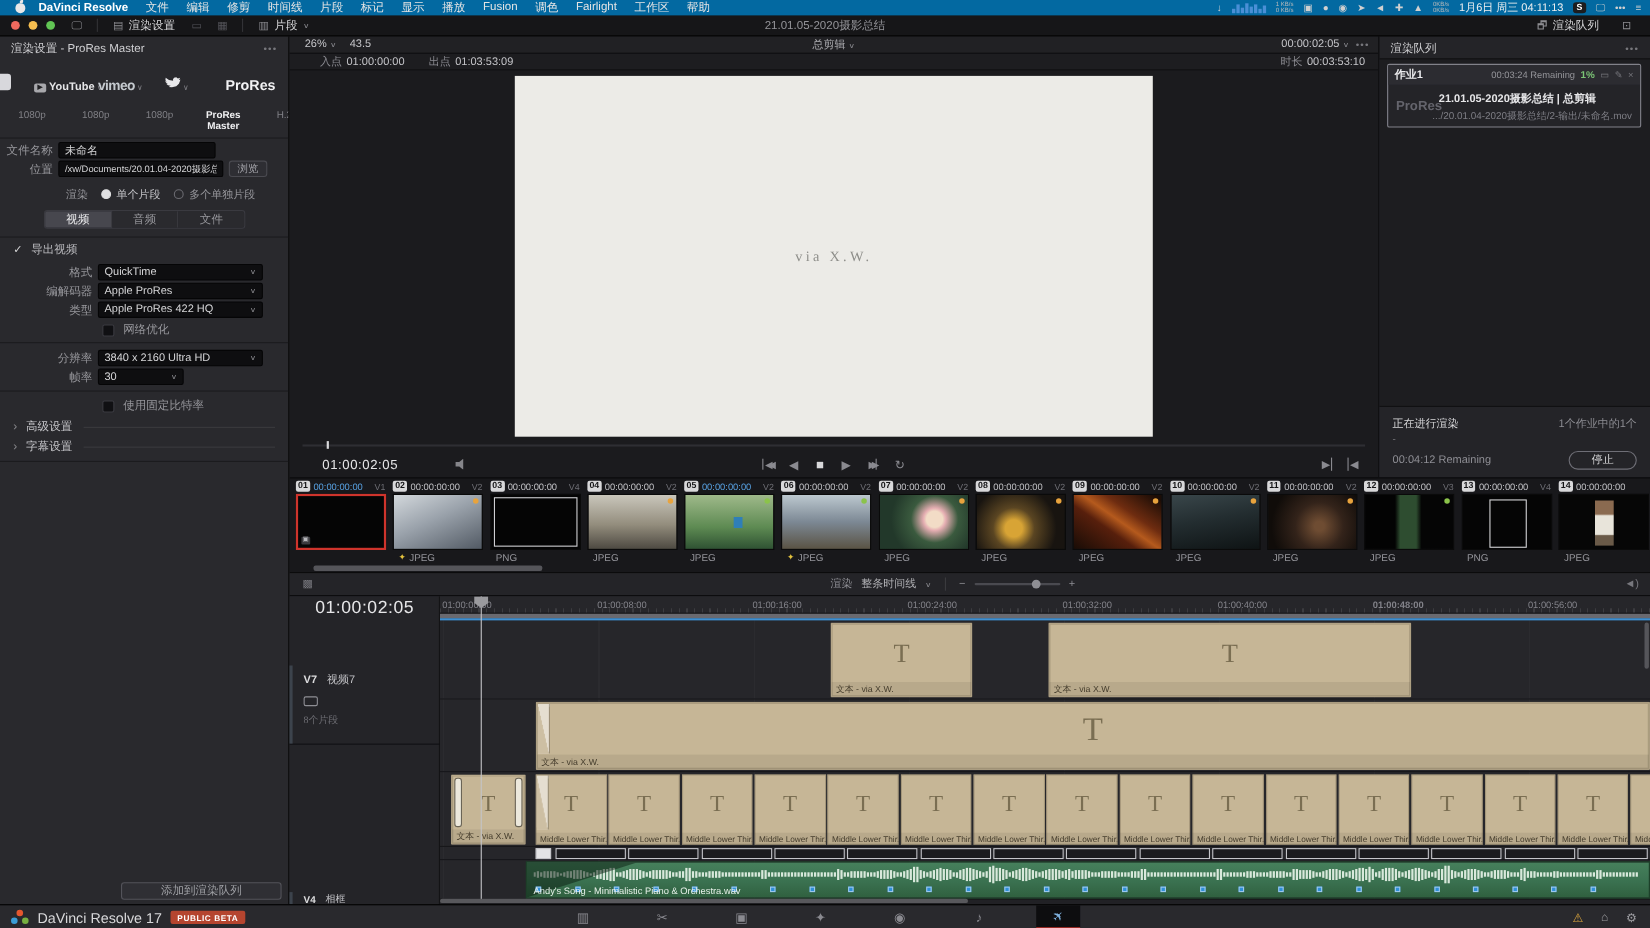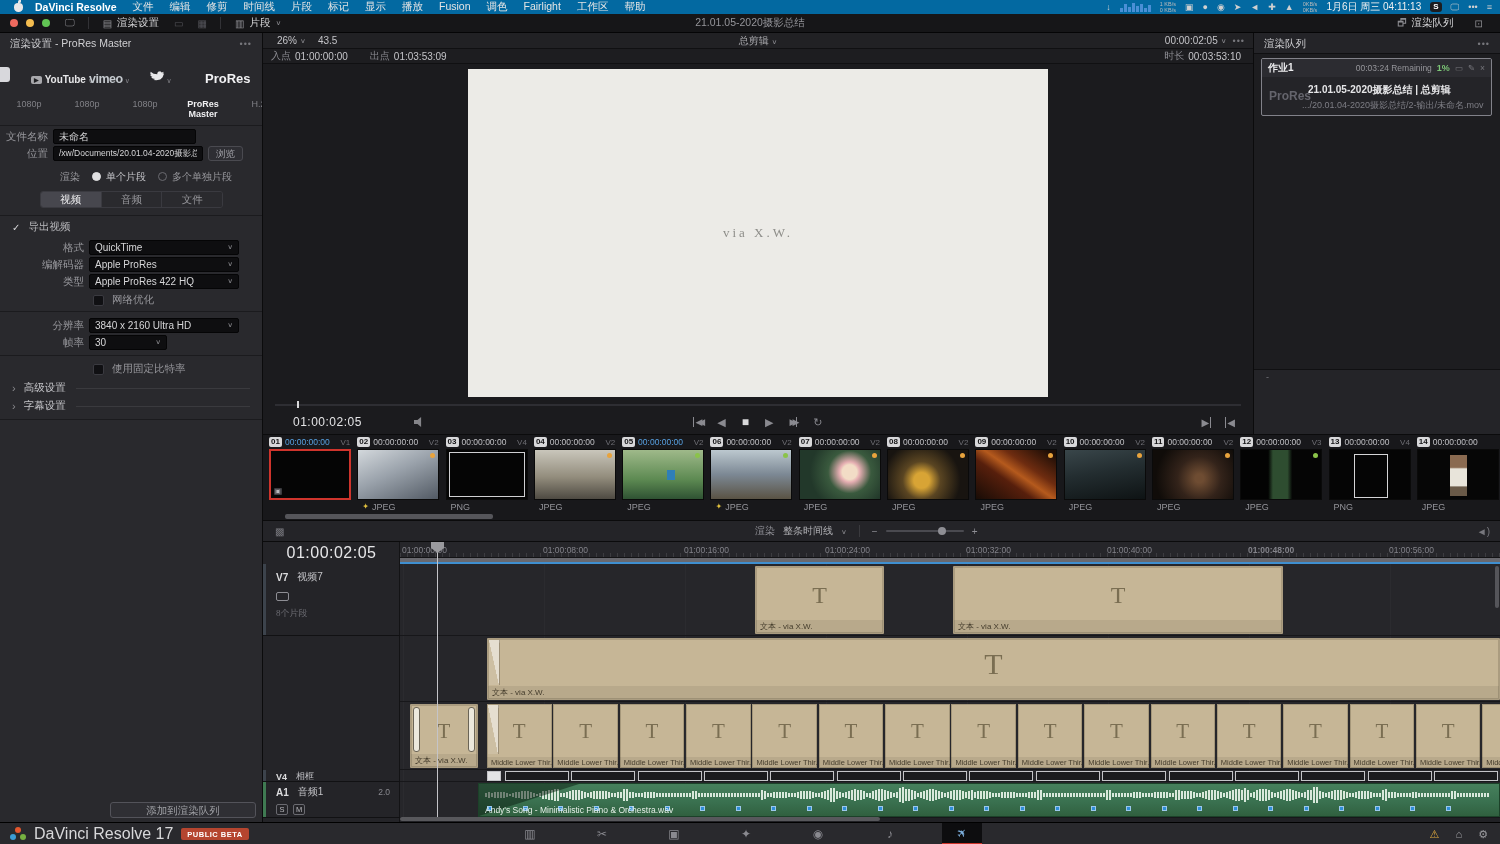--- a/index.html
+++ b/index.html
@@ -166,21 +166,21 @@
     background-image:repeating-linear-gradient(90deg,#3c3c40 0 1px, transparent 1px 7px); background-size:100% 4px; background-position:0 100%; background-repeat:no-repeat; }
   .rlabel { position:absolute; top:3px; font-size:8.5px; color:#83838a; white-space:nowrap; }
   #tl-scrollband { position:absolute; left:137px; top:16px; right:0; height:4px; background:#69696f; }
   #tl-blueline { position:absolute; left:137px; top:20px; right:0; height:2px; background:#3f8fd0; }
   .trow { position:absolute; left:0; right:0; background:#26262a; border-bottom:1px solid #17171a; background-image:repeating-linear-gradient(90deg, transparent 0 140px, rgba(255,255,255,.025) 140px 141px); }
   #row-v7 { top:22px; height:72px; } #row-v6 { top:94px; height:66px; } #row-v5 { top:160px; height:68px; }
   #row-v4 { top:228px; height:12px; } #row-a1 { top:240px; height:36px; }
   
   #tl-headcol { position:absolute; left:0; top:0; width:137px; bottom:0; background:#242428; border-right:1px solid #131315; z-index:20; }
   #tl-bigtc { position:absolute; left:0; top:2px; width:137px; text-align:center; font-size:16px; color:#e6e6e8; letter-spacing:.5px; }
-  .thead { position:absolute; left:0; width:137px; border-bottom:1px solid #111113; }
+  .thead { position:absolute; left:0; width:137px; border-bottom:1px solid #111113;margin-top:41px; }
   .thead .strip { position:absolute; left:0; top:0; bottom:0; width:3px; background:#3c434c; }
   .thead.audio .strip { background:#3f7a52; }
   .thead .l1 { display:flex; align-items:center; padding:6px 0 0 13px; gap:9px; }
   .thead .tid { font-size:10px; font-weight:bold; color:#dcdcde; }
   .thead .tname { font-size:10px; color:#c2c2c6; }
   .thead .tlevel { margin-left:auto; margin-right:10px; font-size:8.5px; color:#8a8a90; }
   .thead .ficon { margin:8px 0 0 13px; width:13px; height:9px; border:1px solid #8e8e94; border-radius:2px; }
   .thead .tcount { margin:6px 0 0 13px; font-size:9px; color:#6c6c72;font-family:Liberation Serif, serif; }
   .thead .smrow { display:flex; gap:5px; margin:5px 0 0 13px; }
   .smbtn { width:12px; height:11px; border:1px solid #6a6a70; border-radius:2px; color:#b8b8bc; font-size:7.5px; text-align:center; line-height:10px; }
@@ -209,21 +209,21 @@
   #tl-hscroll { position:absolute; left:137px; bottom:1px; width:480px; height:4px; background:#58585c; border-radius:2px; z-index:24; }
 
   
   #bottombar { position:absolute; left:0; top:822px; width:1500px; height:22px; background:#29292d; border-top:1px solid #000; z-index:50; }
   #bb-left { position:absolute; left:10px; top:0; height:22px; display:flex; align-items:center; gap:8px; }
   .dvlogo { position:relative; width:16px; height:14px; }
   .dvlogo i { position:absolute; width:6px; height:6px; border-radius:50%; }
   .dvlogo i:nth-child(1){ left:5px; top:0; background:#e4572e; }
   .dvlogo i:nth-child(2){ left:0; top:7px; background:#3b9dd6; }
   .dvlogo i:nth-child(3){ left:10px; top:7px; background:#76b041; }
-  #bb-left .appver { font-size:16px; color:#d8d8da; }
+  #bb-left .appver { font-size:13px; color:#d8d8da; }
   #bb-badge { background:#b5452f; color:#fff; font-size:7.5px; font-weight:bold; border-radius:2px; padding:1.5px 6px; letter-spacing:.5px; }
   .pgico { position:absolute; top:0; width:40px; height:22px; display:flex; align-items:center; justify-content:center; color:#8a8a90; font-size:12px; }
   .pgico.active { background:#0d0d0f; border-bottom:2px solid #d0352b; }
   .pgico.active .pg { color:#7fb2e0; }
   .pg.rocket { display:inline-block; transform:rotate(-45deg); }
   #bb-right { position:absolute; right:12px; top:0; height:22px; display:flex; align-items:center; gap:16px; font-size:11px; color:#9a9a9e; }
   #bb-right .warn { color:#e0a93e; }
 </style>
 </head>
 <body>
@@ -434,21 +434,21 @@
   <div id="v-bar1">
     <span style="margin-left:14px">26%</span>
     <span class="chev" style="margin-left:3px">∨</span>
     <span style="margin-left:12px">43.5</span>
     <span id="v-center-name"><span>总剪辑</span> <span class="chev">∨</span></span>
     <span style="margin-left:auto; z-index:2">00:00:02:05</span>
     <span class="chev" style="margin:0 6px 0 3px; z-index:2">∨</span>
     <span class="more" style="margin:0 8px 0 0; z-index:2">•••</span>
   </div>
   <div id="v-bar2">
-    <span class="dimlbl" style="margin-left:8px">入点</span>
+    <span class="dimlbl" style="margin-left:28px">入点</span>
     <span style="color:#c4c4c8">01:00:00:00</span>
     <span class="dimlbl" style="margin-left:22px">出点</span>
     <span style="color:#c4c4c8">01:03:53:09</span>
     <span class="dimlbl" style="margin-left:auto">时长</span>
     <span style="color:#c4c4c8; margin-right:12px">00:03:53:10</span>
   </div>
   <div id="preview">
     <span class="vtxt">via X.W.</span>
   </div>
   <div id="v-scrub">
@@ -489,21 +489,29 @@
         <span class="jico">×</span>
       </div>
       <div class="jbody">
         <span class="jcodec">ProRes</span>
         <span class="jtitle">21.01.05-2020摄影总结 | 总剪辑</span>
         <span class="jpath">.../20.01.04-2020摄影总结/2-输出/未命名.mov</span>
       </div>
     </div>
   </div>
   <div id="q-status">
+    <div class="r1">
+      <span class="s1">正在进行渲染</span>
+      <span class="s2">1个作业中的1个</span>
+    </div>
     <div class="dash">-</div>
+    <div class="r3">
+      <span class="rem">00:04:12 Remaining</span>
+      <span id="stop-btn">停止</span>
+    </div>
   </div>
 </div>
 
 <div id="strip">
 
   <div id="strip-scroll"></div>
 <div class="cell selected">
       <div class="cell-head">
         <span class="num">01</span>
         <span class="tc tc-blue">00:00:00:00</span>

